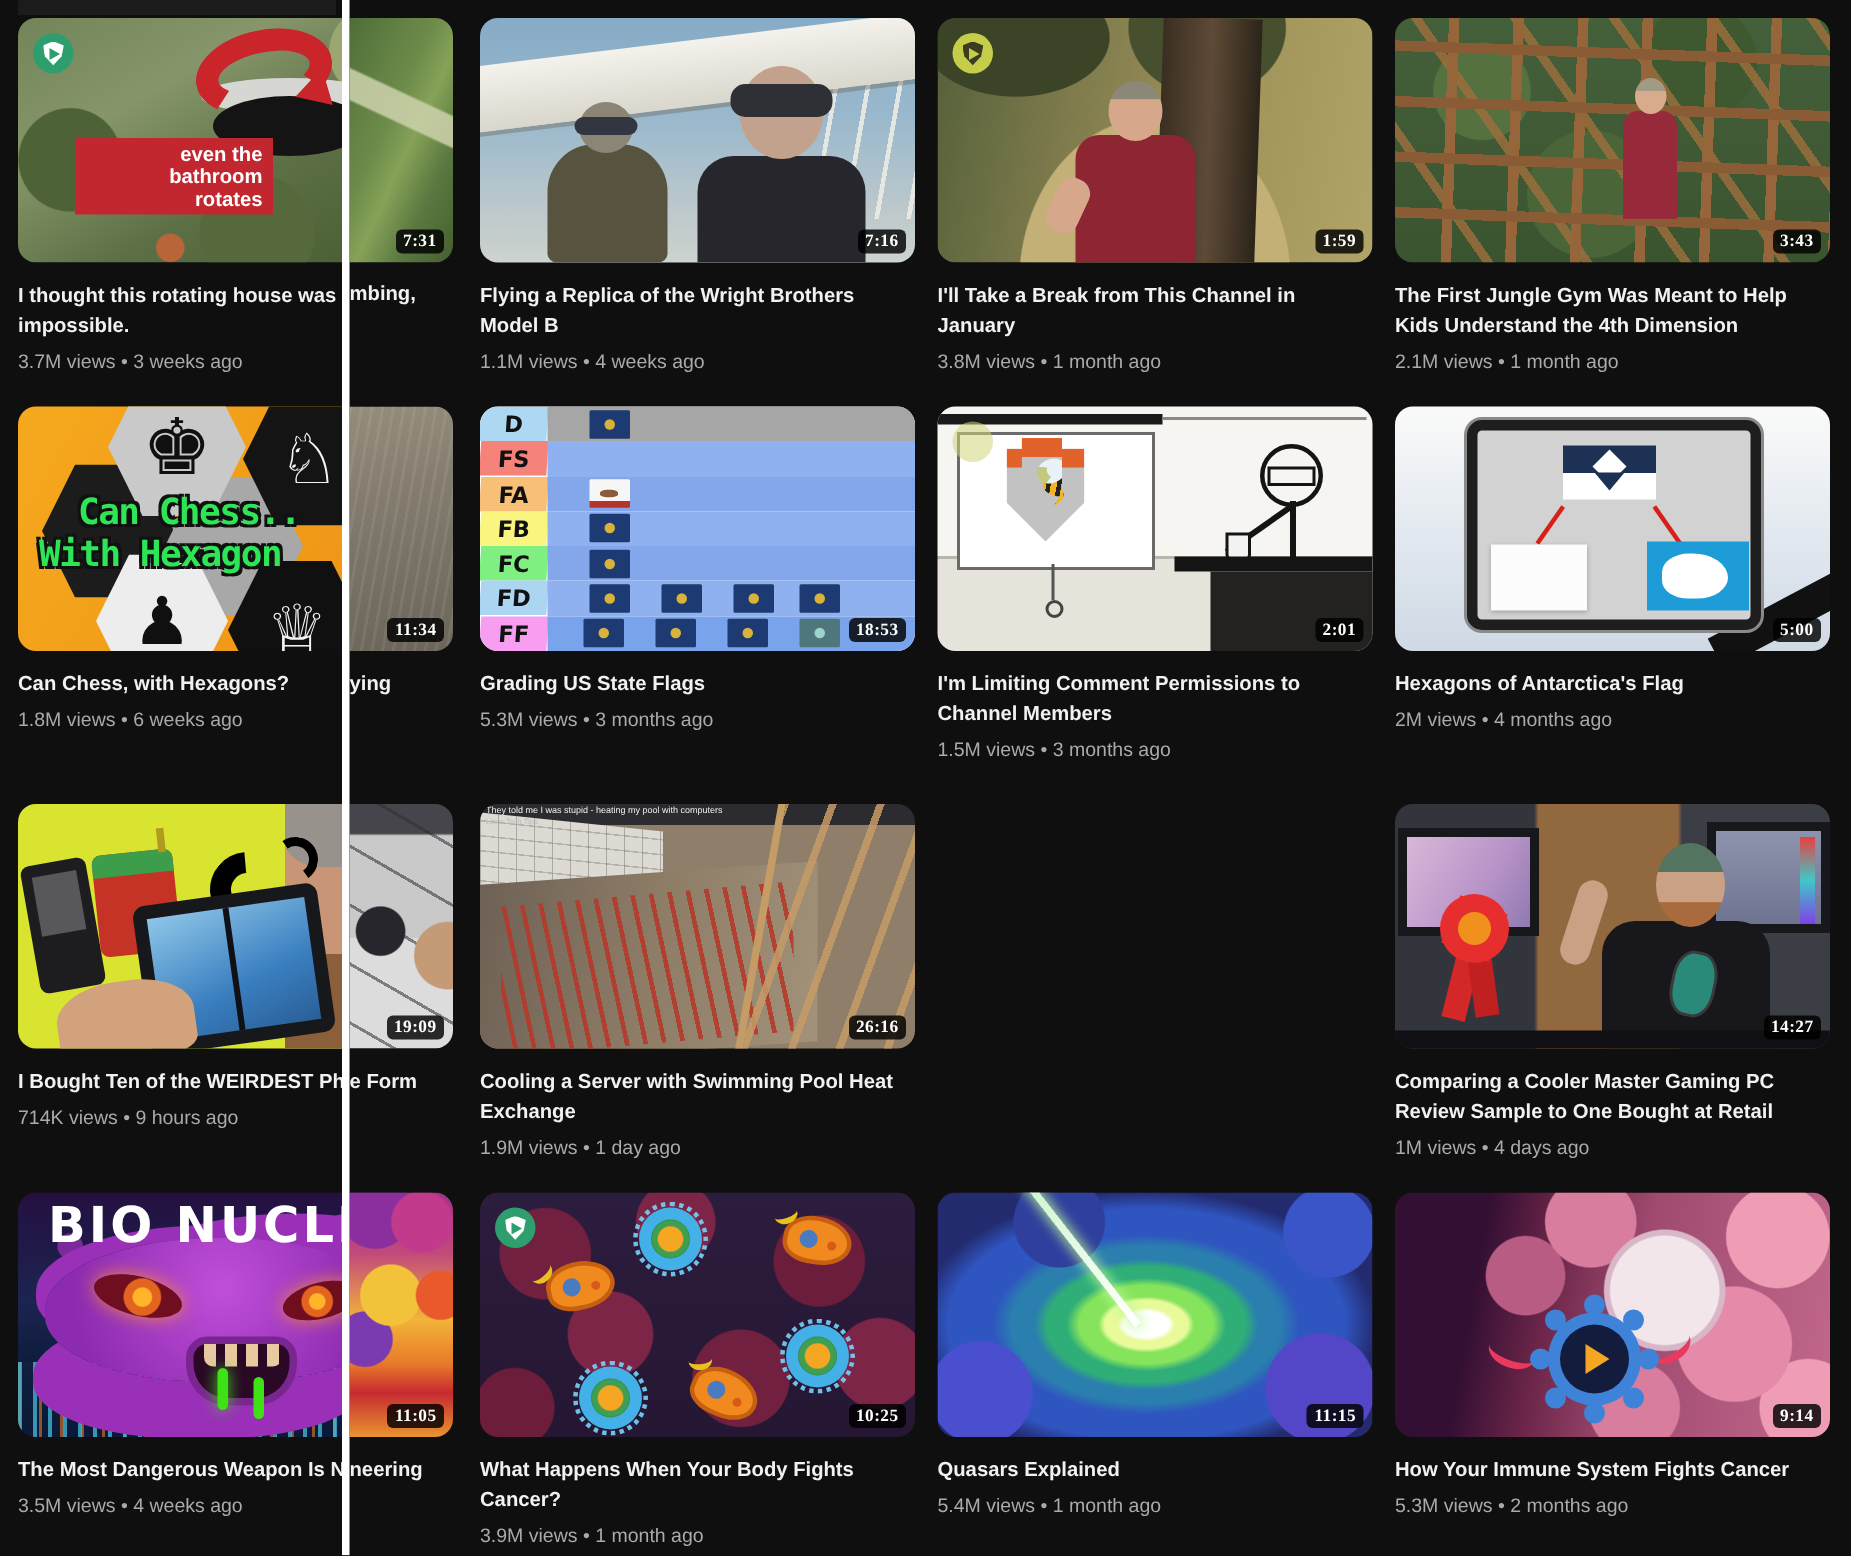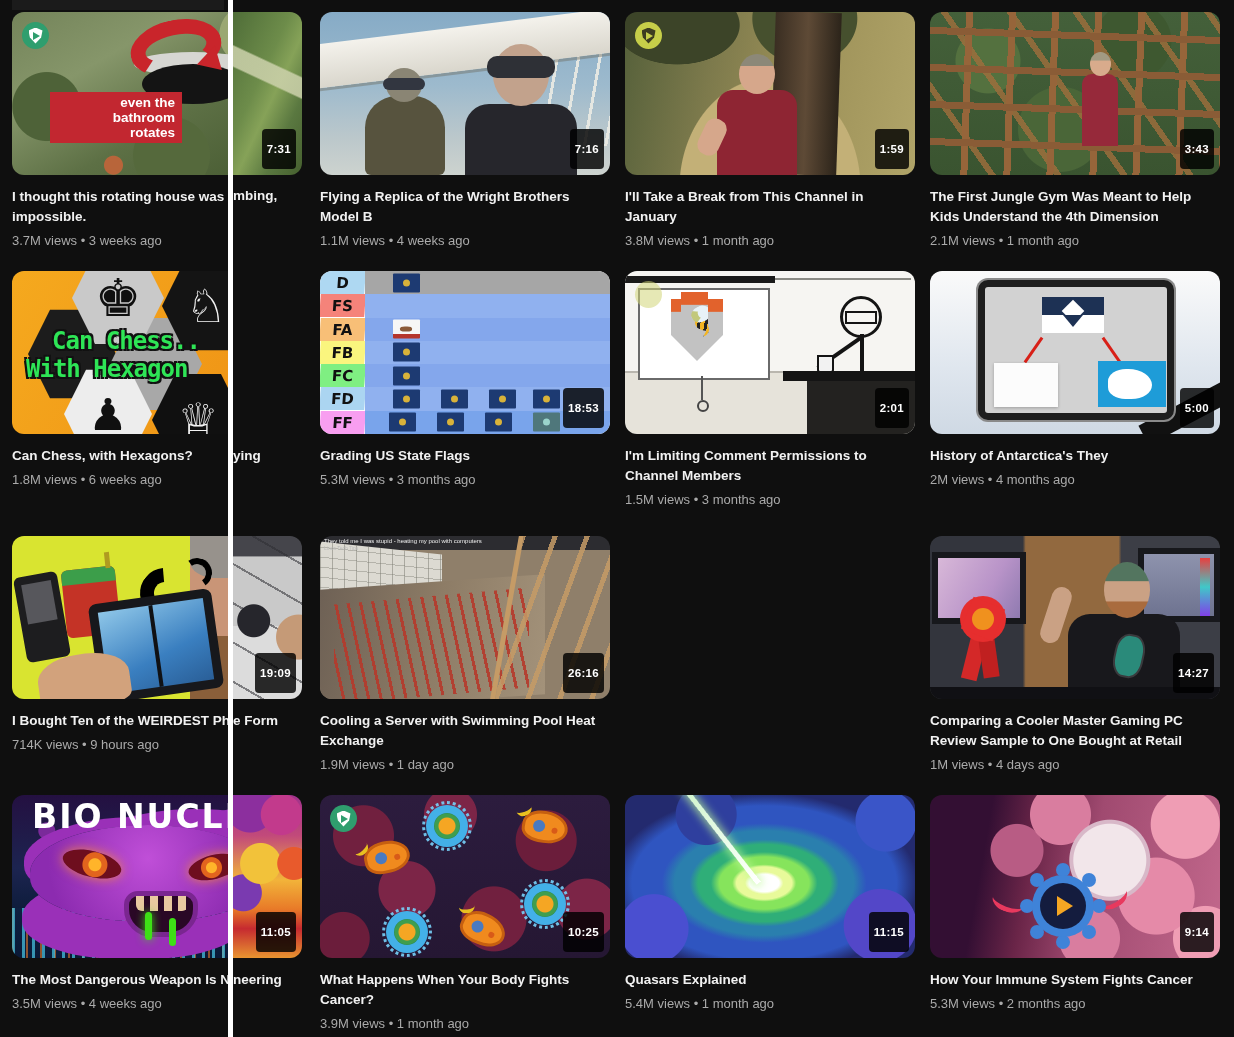--- a/index.html
+++ b/index.html
@@ -4,21 +4,21 @@
 <style>
   html,body{margin:0;padding:0;background:#0f0f0f;}
   #page{position:relative;width:1234px;height:1037px;background:#0f0f0f;overflow:hidden;
         font-family:"Liberation Sans",sans-serif;}
   
   .video{position:absolute;width:290px;}
   .c2{left:320px}.c3{left:625px}.c4{left:930px}
   .r1{top:12px}.r2{top:271px}.r3{top:536px}.r4{top:795px}
   .thumb{position:relative;width:290px;height:163px;border-radius:12px;overflow:hidden;background:#222;cursor:pointer;}
   .duration{position:absolute;right:6px;bottom:6px;background:rgba(0,0,0,.82);color:#fff;
-            font-size:11.5px;font-weight:700;padding:14px 5px;border-radius:4px;letter-spacing:.3px;z-index:9;}
+            font-size:11.5px;font-weight:700;padding:2px 5px;border-radius:4px;letter-spacing:.3px;z-index:9;font-family:Liberation Serif, serif;}
   .title{margin-top:12px;width:290px;color:#f1f1f1;font-size:13.5px;font-weight:700;line-height:20px;
          max-height:40px;overflow:hidden;cursor:pointer;}
   .meta{margin-top:5px;color:#aaaaaa;font-size:13px;line-height:18px;}
   i{display:block;position:absolute;font-style:normal;}
   
   .badge{position:absolute;top:10px;left:10px;width:27px;height:27px;border-radius:50%;z-index:8;
          display:flex;align-items:center;justify-content:center;}
   .badge .shield{position:relative;width:14px;height:16px;background:#fff;
          clip-path:polygon(50% 0,100% 18%,90% 62%,50% 100%,10% 62%,0 18%);}
   .badge .shield::after{content:"";position:absolute;left:4px;top:4px;
@@ -458,21 +458,21 @@
     <div class="thumb art-ant">
       <i class="ribbon"></i>
       <i class="tablet"></i>
       <i class="ftop"></i>
       <i class="l1"></i>
       <i class="l2"></i>
       <i class="fleft"></i>
       <i class="fright"></i>
       <span class="duration">5:00</span>
     </div>
-    <div class="title">History of Antarctica's They</div>
+    <div class="title">Hexagons of Antarctica's Flag</div>
     <div class="meta">2M views • 4 months ago</div>
   </div>
 
   <div class="video c2 r3">
     <div class="thumb art-pool">
       <i class="wall"></i>
       <i class="floor"></i>
       <i class="tube"></i>
       <i class="sheet"></i>
       <span class="cap">
@@ -534,20 +534,25 @@
       <i class="mac"></i>
       <span class="duration">9:14</span>
     </div>
     <div class="title">How Your Immune System Fights Cancer</div>
     <div class="meta">5.3M views • 2 months ago</div>
   </div>
 
   <div class="partial r1">
     <div class="thumb p-art-hill">
       <span class="duration">7:31</span>
+    </div>
+  </div>
+  <div class="partial r2">
+    <div class="thumb p-art-concrete">
+      <span class="duration">11:34</span>
     </div>
   </div>
   <div class="partial r3">
     <div class="thumb p-art-case">
       <span class="duration">19:09</span>
     </div>
   </div>
   <div class="partial r4">
     <div class="thumb p-art-burst">
       <span class="duration">11:05</span>

